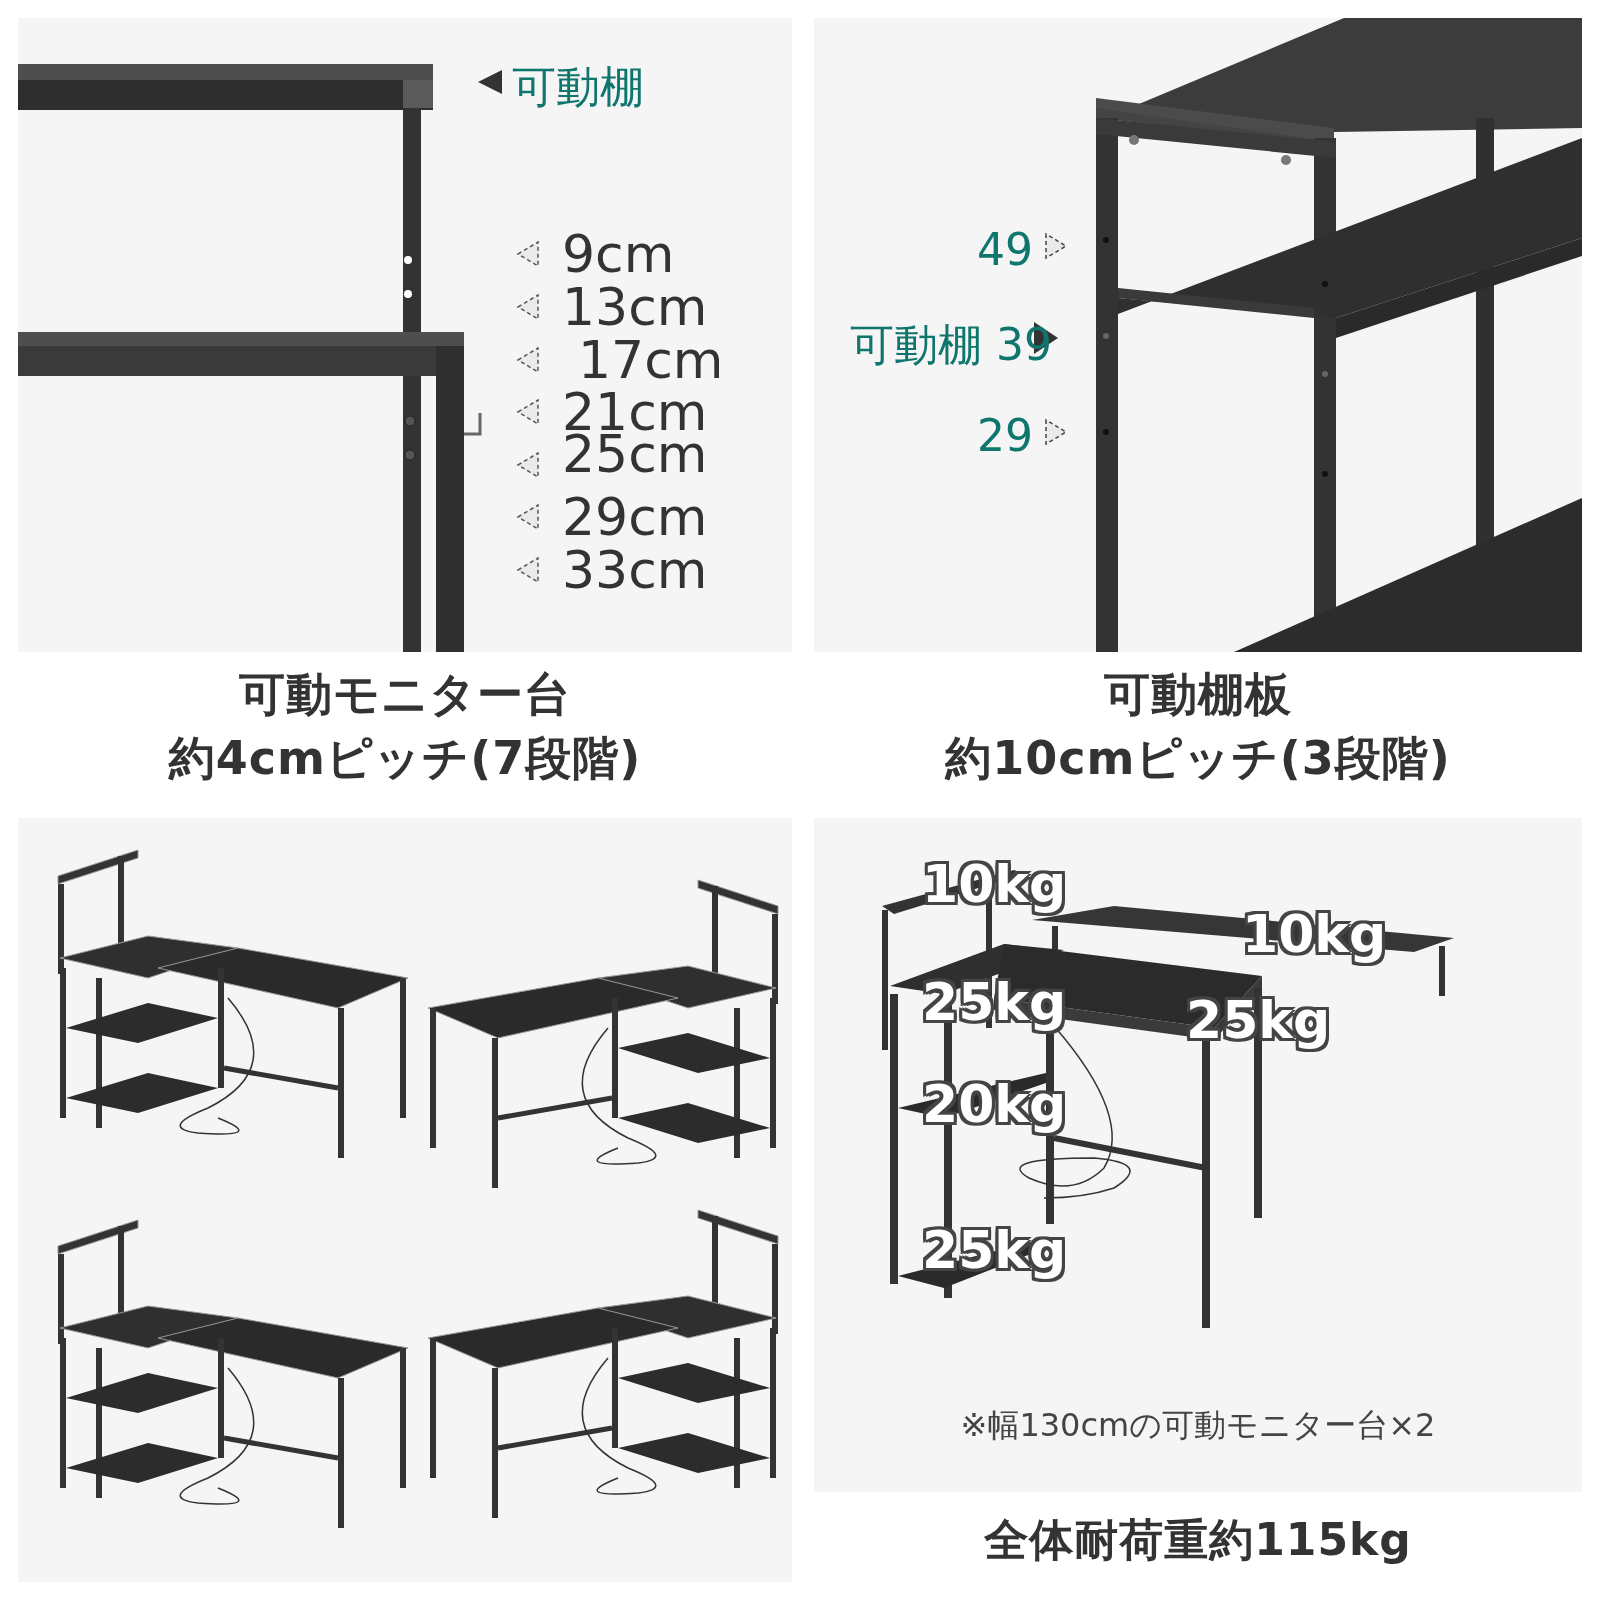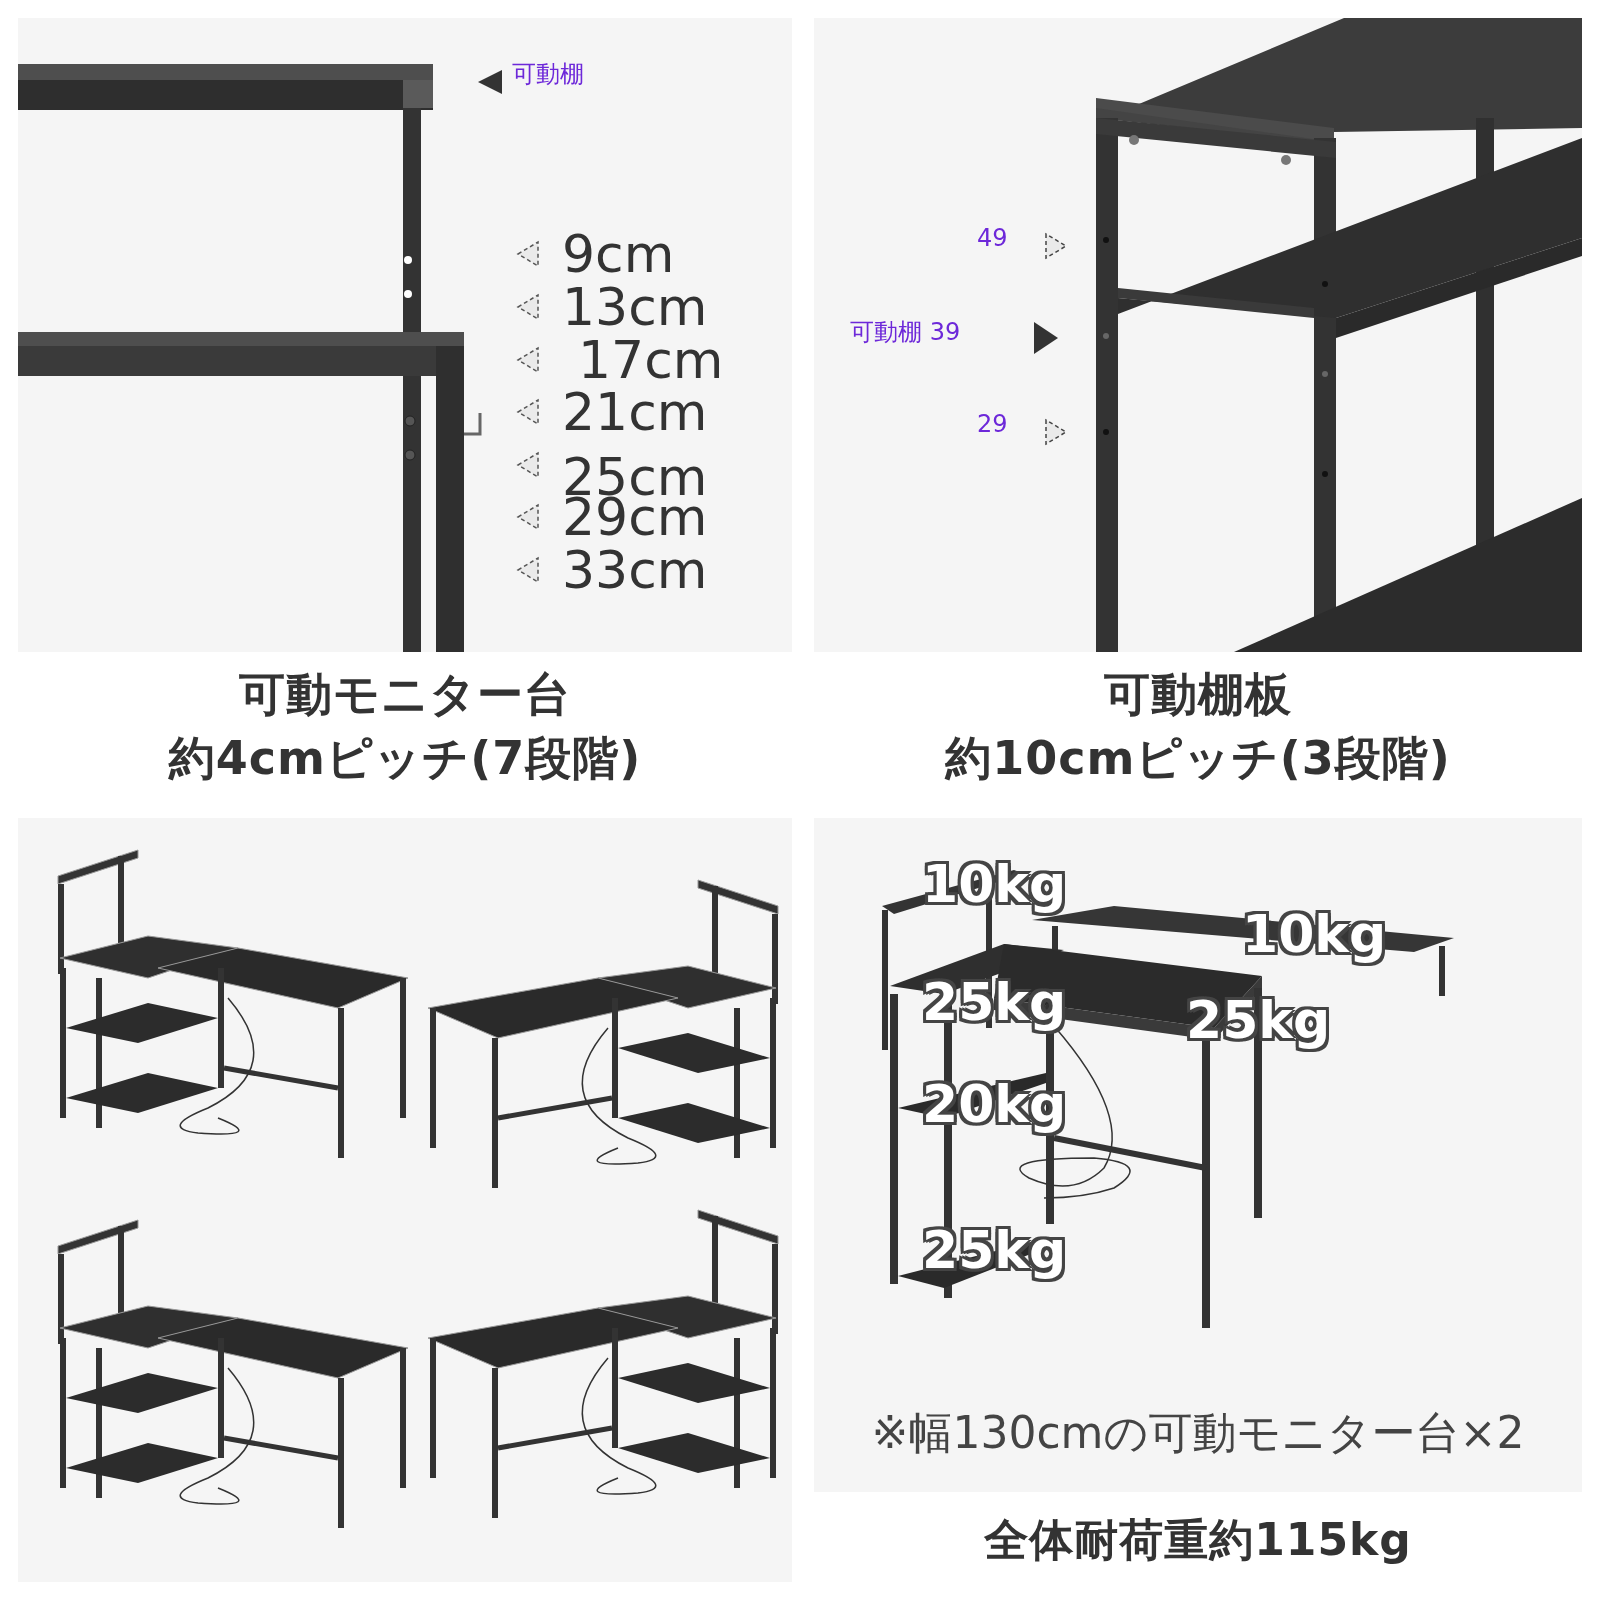--- a/index.html
+++ b/index.html
@@ -8,29 +8,29 @@
   .panel { position:absolute; background:#f5f5f5; overflow:hidden; }
   #p1 { left:18px; top:18px; width:774px; height:634px; }
   #p2 { left:814px; top:18px; width:768px; height:634px; }
   #p3 { left:18px; top:818px; width:774px; height:764px; }
   #p4 { left:814px; top:818px; width:768px; height:674px; }
   .caption { position:absolute; text-align:center; font-weight:bold; color:#333;
              font-size:46px; line-height:64px; letter-spacing:1px; }
   #cap1 { left:18px; top:662px; width:774px; }
   #cap2 { left:814px; top:662px; width:768px; }
   #cap4 { left:814px; top:1500px; width:768px; font-size:44px; line-height:80px; }
-  .lbl { position:absolute; font-size:24px; color:#6d28d9; white-space:nowrap; }
+  .lbl { position:absolute; font-size:44px; color:#0f766e; white-space:nowrap; }
   .pitch-row { position:absolute; left:510px; height:54px; display:flex; align-items:center; }
   .pitch-row span { font-size:52px; color:#333; margin-left:18px; }
   .kg { position:absolute; font-size:52px; font-weight:bold; color:#fff;
         -webkit-text-stroke:0; text-shadow:
           -3px -3px 0 #444, 3px -3px 0 #444, -3px 3px 0 #444, 3px 3px 0 #444,
           0 -3px 0 #444, 0 3px 0 #444, -3px 0 0 #444, 3px 0 0 #444; }
   .note { position:absolute; left:0; width:768px; text-align:center; top:586px;
-          font-size:44px; color:#444; }
+          font-size:32px; color:#444; }
   svg { position:absolute; left:0; top:0; }
 </style>
 </head>
 <body>
 
 <div class="panel" id="p1">
   <svg width="774" height="634">
 
     <rect x="0" y="46" width="415" height="16" fill="#4e4e4e"></rect>
     <rect x="0" y="62" width="415" height="30" fill="#2e2e2e"></rect>
@@ -68,21 +68,21 @@
     </div>
   <div class="pitch-row" style="top:262px;">
       <span style="margin-left:34px">13cm</span>
     </div>
   <div class="pitch-row" style="top:315px;">
       <span style="margin-left:50px">17cm</span>
     </div>
   <div class="pitch-row" style="top:367px;">
       <span style="margin-left:34px">21cm</span>
     </div>
-  <div class="pitch-row" style="top:432px;">
+  <div class="pitch-row" style="top:409px;">
       <span style="margin-left:34px">25cm</span>
     </div>
   <div class="pitch-row" style="top:472px;">
       <span style="margin-left:34px">29cm</span>
     </div>
   <div class="pitch-row" style="top:525px;">
       <span style="margin-left:34px">33cm</span>
     </div>
 </div>
 <div class="caption" id="cap1">

